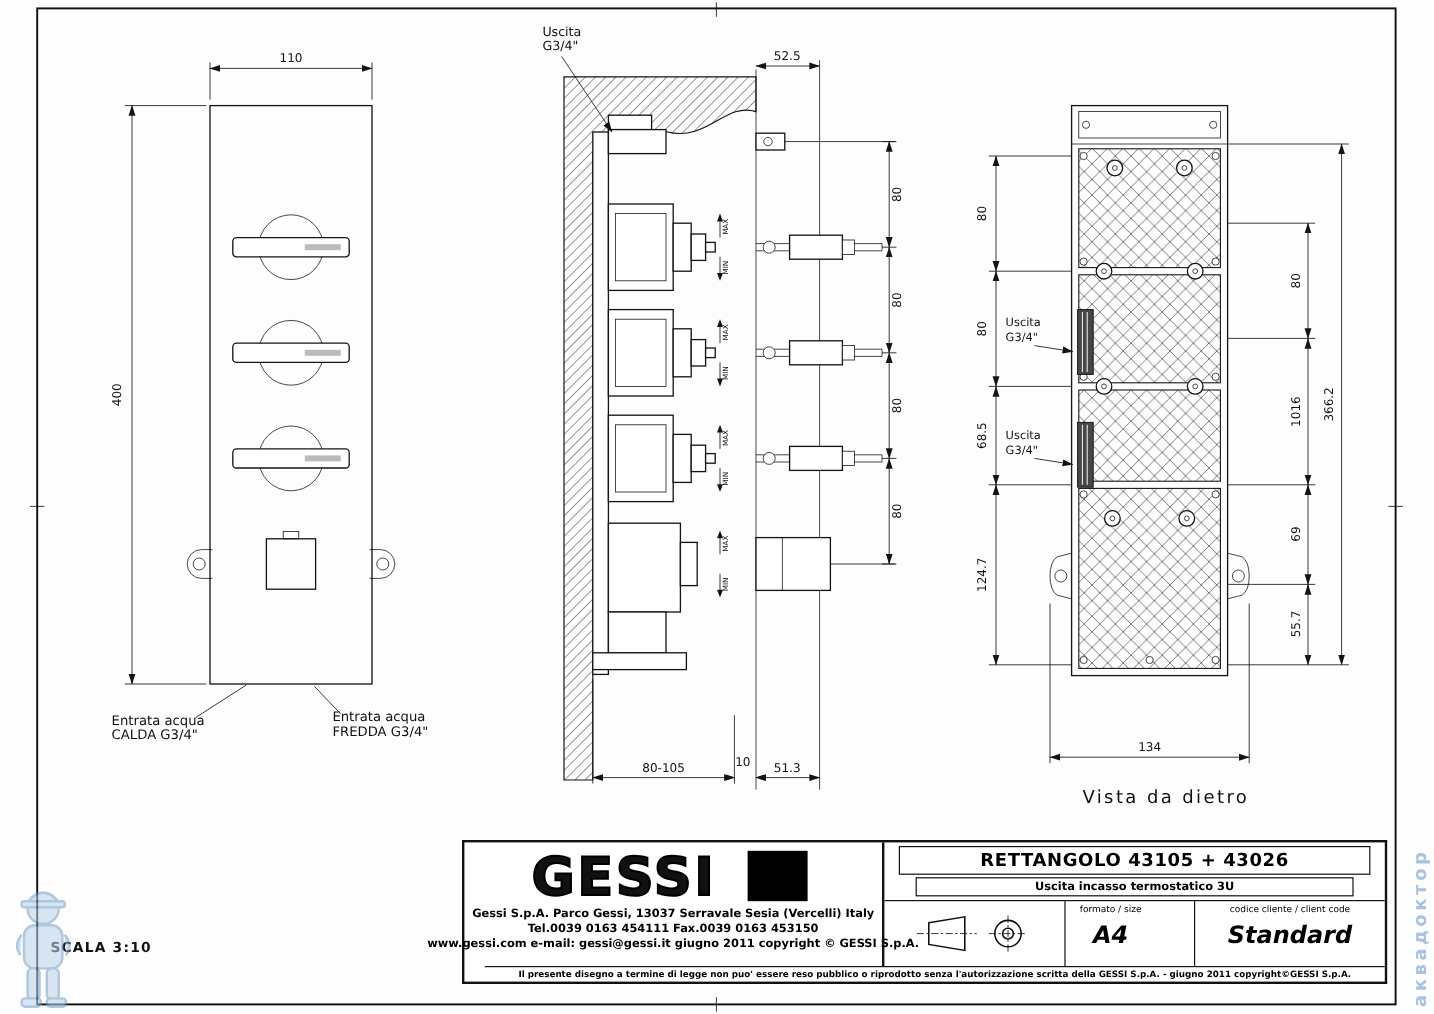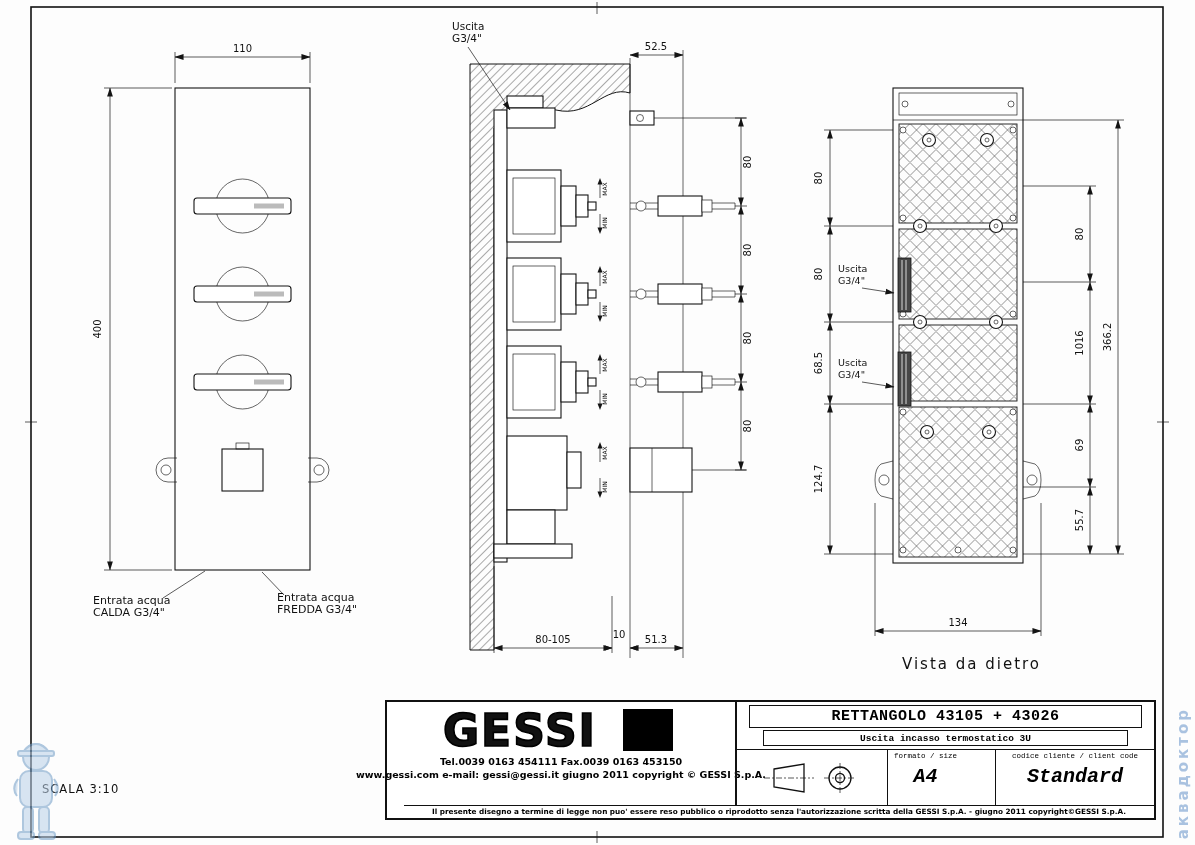--- a/index.html
+++ b/index.html
@@ -16,37 +16,37 @@
   text.lead{ font-size:11px; }
   text.lead2{ font-size:10.5px; }
   text.lead3{ font-size:9.5px; }
   text.cap { font-size:15px; letter-spacing:2px; }
 
   
   .titleblock { position:absolute; left:385px; top:700px; width:771px; height:120px;
     border:2px solid #111; box-sizing:border-box; background:#fff; display:flex; flex-direction:column; }
   .tb-main { flex:1; display:flex; min-height:0; }
   .tb-left { width:348px; display:flex; flex-direction:column; align-items:center; padding-top:2px; }
-  .tb-right{ flex:1; border-left:2px solid #111; display:flex; flex-direction:column;font-family:Liberation Mono, monospace; }
+  .tb-right{ flex:1; border-left:2px solid #111; display:flex; flex-direction:column; }
   .tb-addr { font-size:9.5px; font-weight:bold; text-align:center; line-height:12.5px; white-space:nowrap; }
   .tb-title-box { border:1.5px solid #111; margin:3px 12px 2px; text-align:center; font-weight:bold;
     font-size:15px; padding:2px 0; letter-spacing:0.5px; }
   .tb-sub-box { border:1.5px solid #111; margin:0 26px 3px; text-align:center; font-weight:bold;
     font-size:9.5px; padding:1.5px 0; }
   .tb-row3 { flex:1; display:flex; border-top:1.5px solid #111; }
   .tb-cell { position:relative; box-sizing:border-box; }
   .tb-cell + .tb-cell { border-left:1.5px solid #111; }
   .tb-cell-sym { width:150px; display:flex; align-items:center; justify-content:center; }
   .tb-cell-fmt { width:76px; } .tb-cell-rev { width:76px; } .tb-cell-code { flex:1;margin-left:32px; }
   .tb-cell-label { font-size:7.5px; text-align:center; padding-top:2px; white-space:nowrap; }
   .tb-cell-value { text-align:center; font-size:20px; font-weight:bold; font-style:italic; margin-top:5px; }
   .tb-cell-value.plain { font-style:normal; font-weight:normal; font-size:13px; }
   .tb-legal { border-top:1.5px solid #111; font-size:7.3px; font-weight:bold; text-align:center;
     line-height:11px; height:12px; white-space:nowrap; overflow:hidden;margin-left:17px; }
-  .scala { position:absolute; left:42px; top:782px; font-size:11.5px; font-weight:normal;
+  .scala { position:absolute; left:42px; top:782px; font-size:11.5px; font-weight:bold;
     letter-spacing:1px; color:#111; }
   .wm-mascot { position:absolute; left:6px; top:733px; opacity:0.55; }
   .wm-vert { position:absolute; right:3px; bottom:6px; writing-mode:vertical-rl; transform:rotate(180deg);
     font-size:15px; font-weight:bold; letter-spacing:3px; color:rgba(100,145,200,0.55); }
 </style>
 </head>
 <body>
 
 <div class="page">
 
@@ -405,20 +405,21 @@
   </g>
 </svg>
 
 <div class="titleblock">
   <div class="tb-main">
     <div class="tb-left">
       <svg width="240" height="52">
         <text x="2" y="42" font-family="DejaVu Serif, serif" font-weight="bold" font-size="44" letter-spacing="2" fill="#ffffff" stroke="#000" stroke-width="1.7">GESSI</text>
         <rect x="182" y="5" width="50" height="42" fill="#000"></rect>
       </svg>
+      <div class="tb-addr">Gessi S.p.A. Parco Gessi, 13037 Serravale Sesia (Vercelli) Italy</div>
       <div class="tb-addr">Tel.0039 0163 454111 Fax.0039 0163 453150</div>
       <div class="tb-addr">www.gessi.com e-mail: gessi@gessi.it    giugno 2011    copyright © GESSI S.p.A.</div>
     </div>
     <div class="tb-right">
       <div class="tb-title-box">RETTANGOLO  43105 + 43026</div>
       <div class="tb-sub-box">Uscita incasso termostatico 3U</div>
       <div class="tb-row3">
         <div class="tb-cell tb-cell-sym">
           <svg width="104" height="34">
             <path d="M14,8 L44,3 L44,31 L14,26 Z" fill="none" stroke="#111" stroke-width="1.3"></path>

